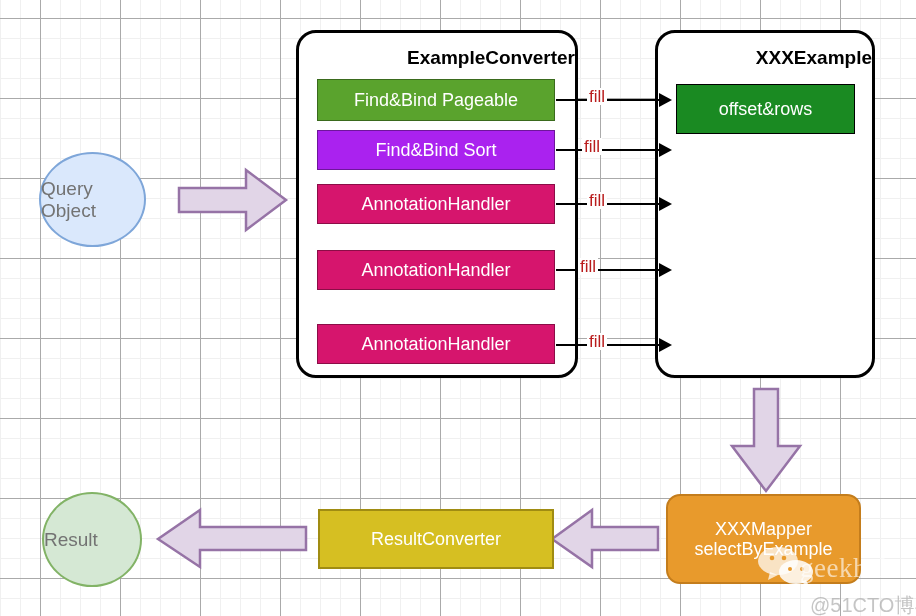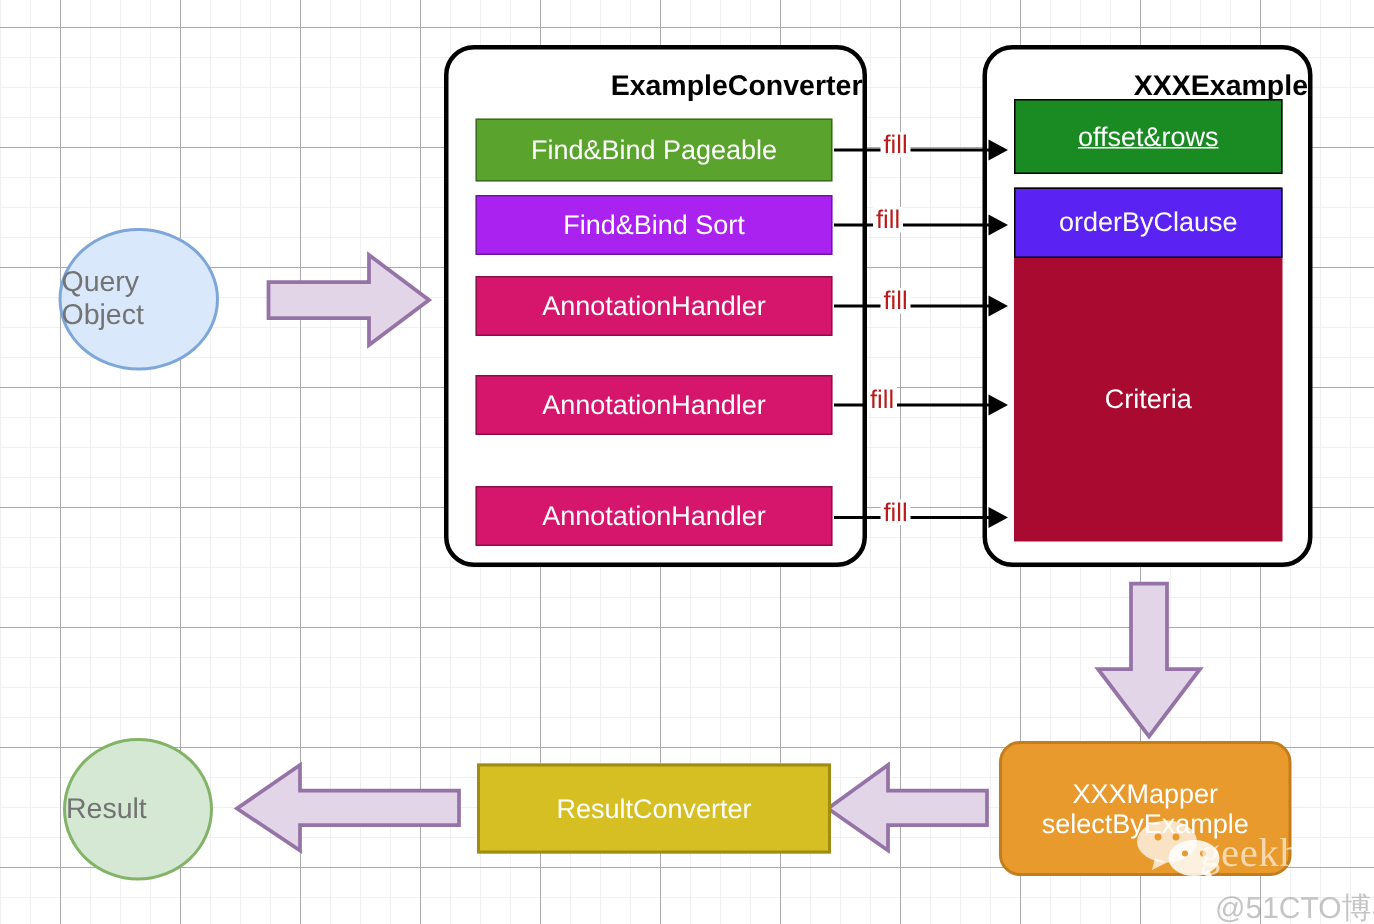--- a/index.html
+++ b/index.html
@@ -141,28 +141,22 @@
     <span>AnnotationHandler</span>
   </div>
   <div class="rect converter-row" style="left:317px; top:324px; width:238px; height:40px; background:#d6156d;">
     <span>AnnotationHandler</span>
   </div>
 
   <div class="group-box" style="left:655px; top:30px; width:220px; height:348px;">
     <div class="group-title" style="top:14px;padding-left:32px;">XXXExample</div>
   </div>
 
-  <div class="rect" style="left:676px; top:66px; width:179px; height:50px; background:#1a8a22; border:1px solid #000;text-decoration:underline;">
+  <div class="rect" style="left:676px; top:84px; width:179px; height:50px; background:#1a8a22; border:1px solid #000;">
     <span>offset&amp;rows</span>
-  </div>
-  <div class="rect" style="left:676px; top:125px; width:179px; height:47px; background:#5b22f4; border:1px solid #000;">
-    <span>orderByClause</span>
-  </div>
-  <div class="rect" style="left:676px; top:172px; width:179px; height:189px; background:#a80b2f;">
-    <span>Criteria</span>
   </div>
 
   <div class="conn-line" style="left:556px; top:99px; width:112px;"></div>
   <div class="conn-head" style="left:659px; top:93px;"></div>
   <div class="conn-label" style="left:587px; top:88px;">fill</div>
 
   <div class="conn-line" style="left:556px; top:149px; width:112px;"></div>
   <div class="conn-head" style="left:659px; top:143px;"></div>
   <div class="conn-label" style="left:582px; top:138px;">fill</div>
 

